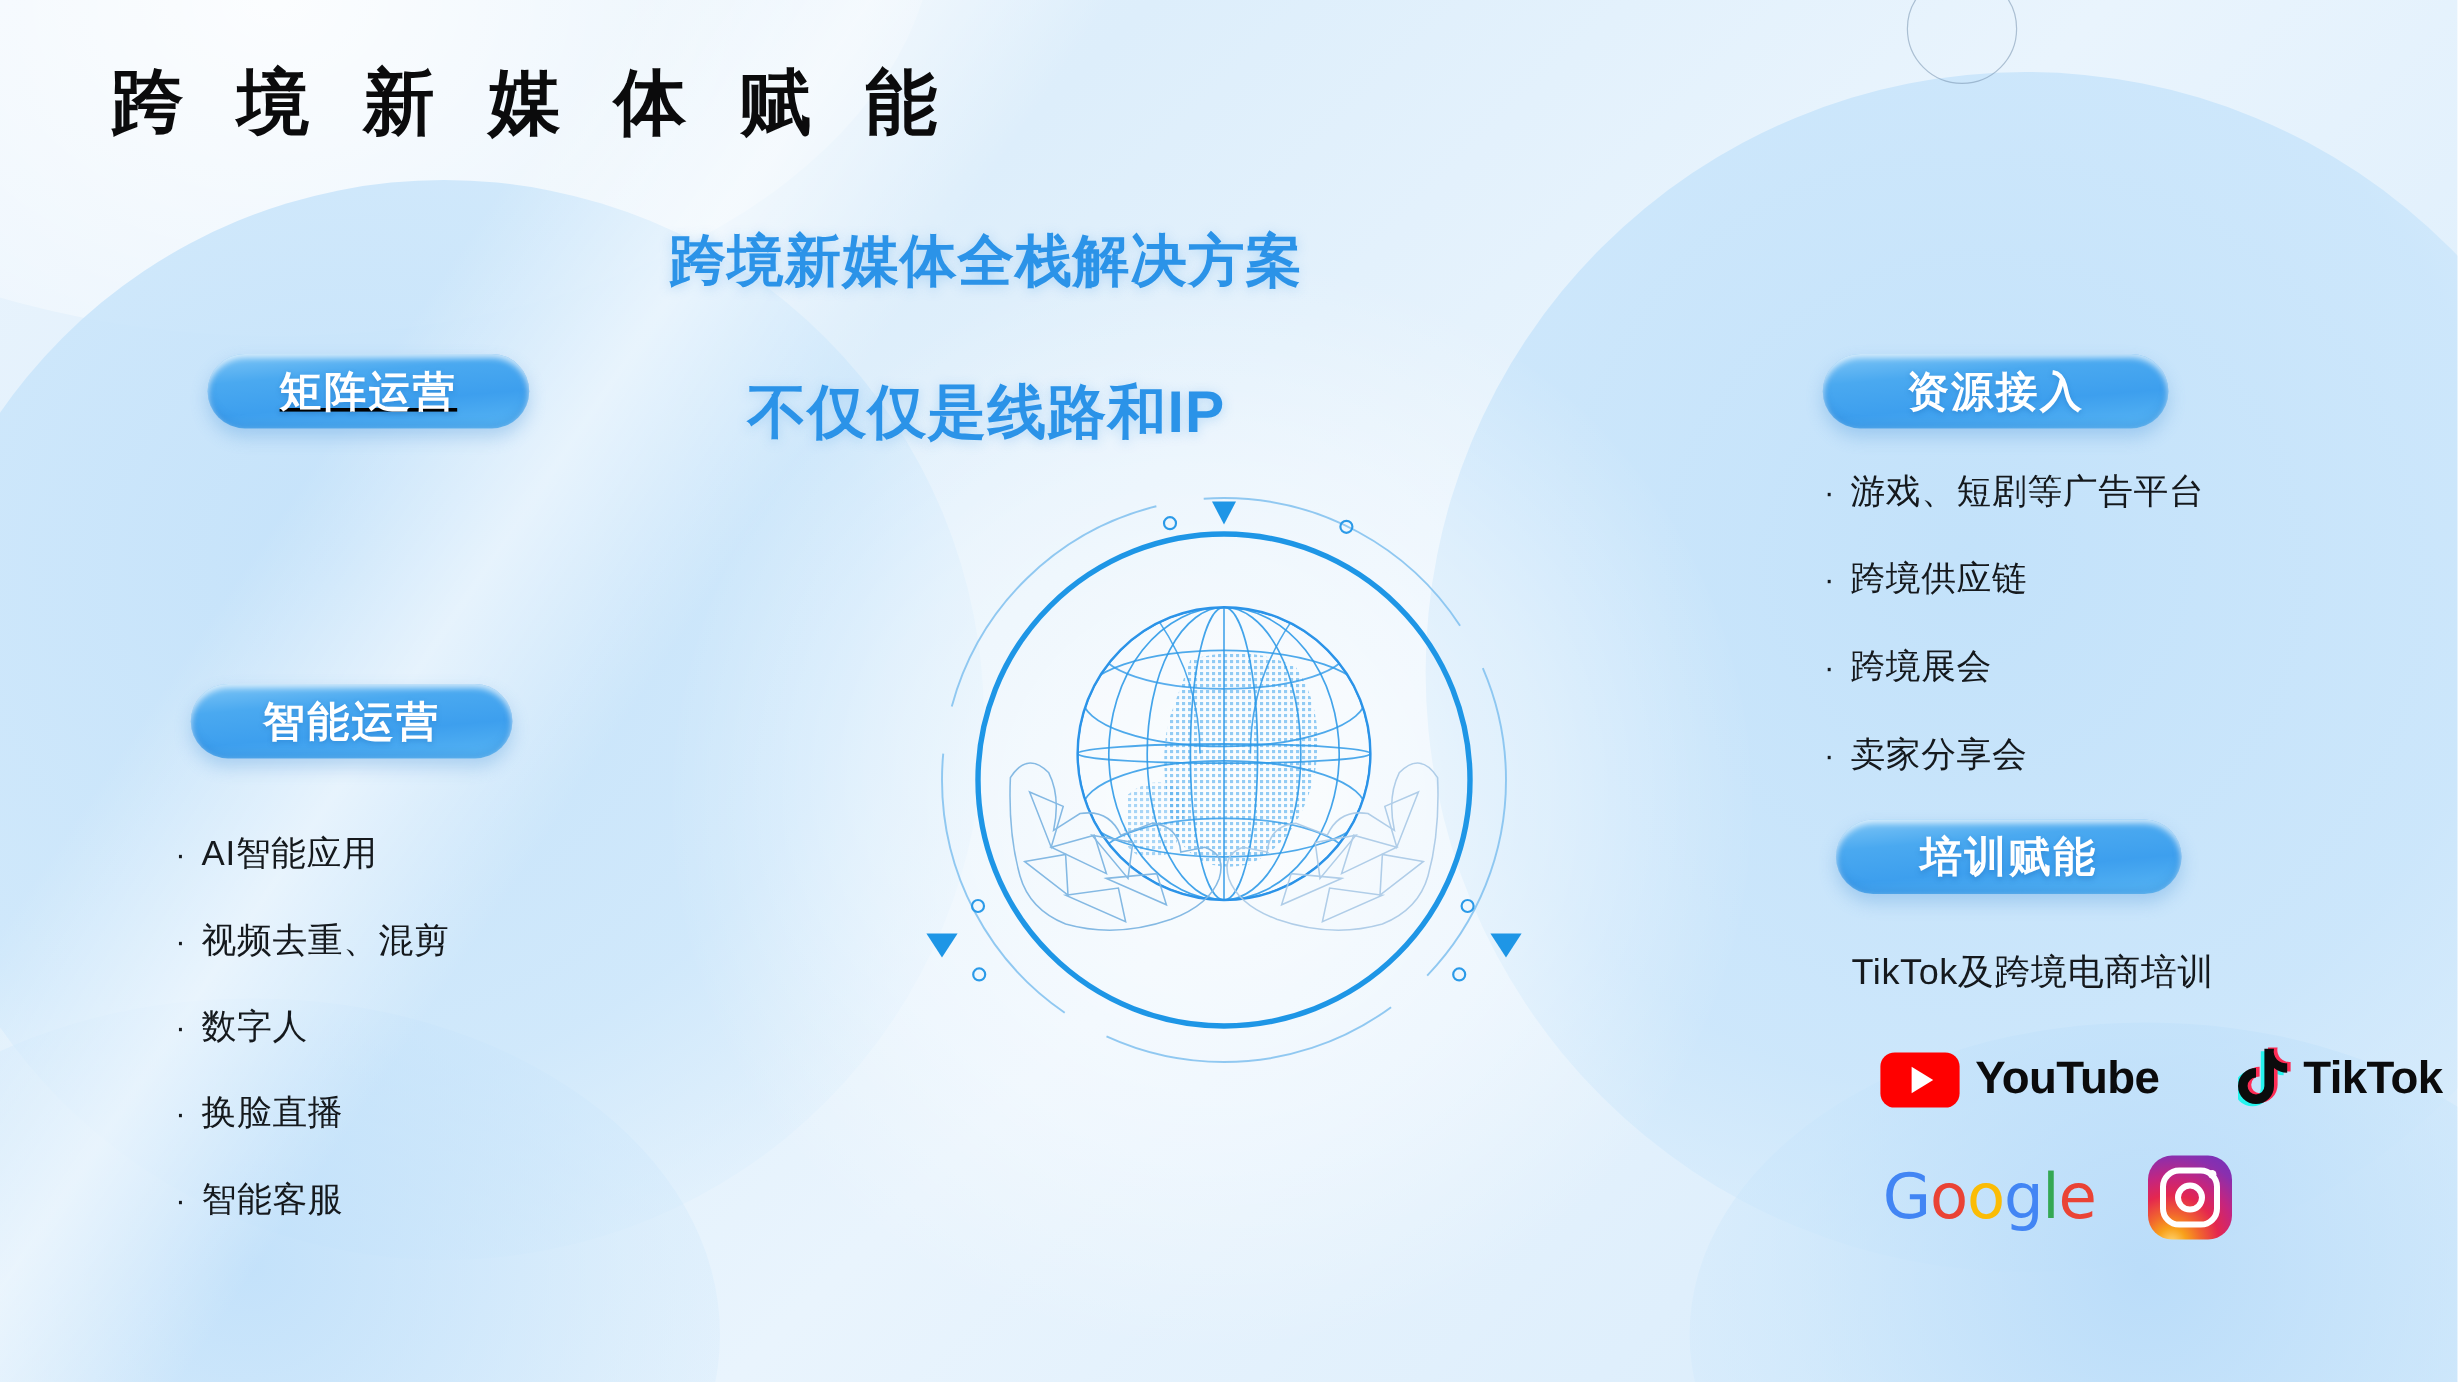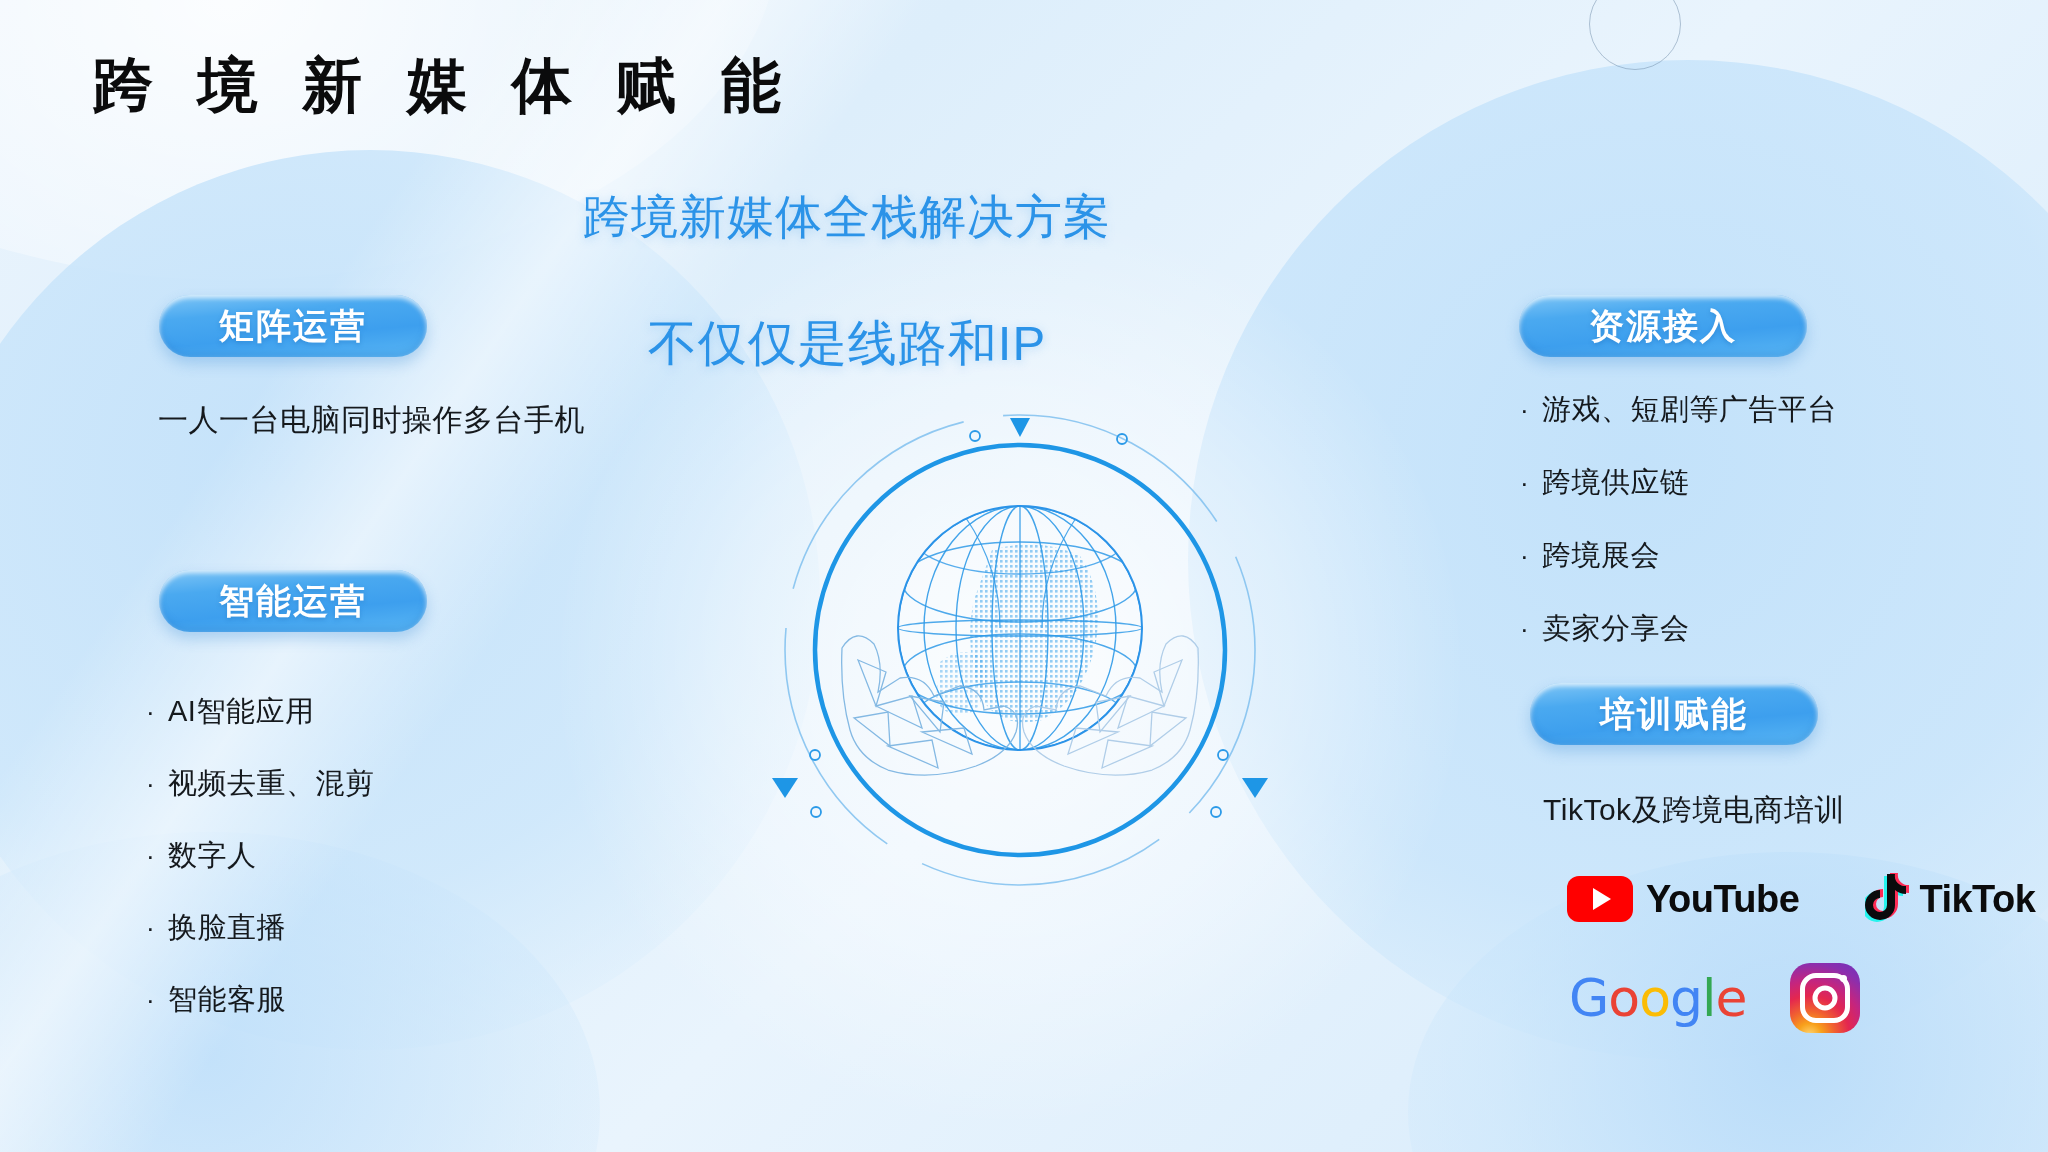--- a/index.html
+++ b/index.html
@@ -83,24 +83,23 @@
     white-space: nowrap;
   }
 
   
   .center-head {
     position: absolute;
     width: 1644px;
     left: 0;
     text-align: center;
     color: #2b93e8;
-    font-weight: normal;
+    font-weight: bold;
     white-space: nowrap;
     text-shadow: 0 2px 10px rgba(120,185,240,0.45);
-    margin-left: 25px;
   }
   .center-head.line1 {
     top: 186px;
     font-size: 47px;
     letter-spacing: 1px;
   }
   .center-head.line2 {
     top: 311px;
     font-size: 49px;
     letter-spacing: 1px;
@@ -122,21 +121,21 @@
   }
   .pill .pill-label {
     color: #ffffff;
     font-size: 35px;
     font-weight: bold;
     letter-spacing: 2px;
     text-shadow: 0 2px 4px rgba(30,105,180,0.35);
     white-space: nowrap;
   }
 
-  #pill-matrix   { left: 159px;  top: 295px; width: 268px; }
+  #pill-matrix   { left: 173px;  top: 295px; width: 268px; text-decoration: underline; }
   #pill-smart    { left: 159px;  top: 570px; width: 268px; }
   #pill-resource { left: 1519px; top: 295px; width: 288px; }
   #pill-train    { left: 1530px; top: 683px; width: 288px; }
 
   
   .para {
     position: absolute;
     font-size: 30px;
     color: #15191d;
     white-space: nowrap;
@@ -362,21 +361,20 @@
         <path d="M416 318 l-34 -6 l-2 34 z"></path>
         <path d="M382 346 l-44 -6 l-6 28 z"></path>
       </g>
     </svg>
   </div>
 
   <div class="pill" id="pill-matrix">
     <span class="pill-label">矩阵运营</span>
   </div>
 
-  <div class="para" id="para-1">一人一台电脑同时操作多台手机</div>
 
   <div class="pill" id="pill-smart">
     <span class="pill-label">智能运营</span>
   </div>
 
   <ul class="bullet-list" id="list-smart">
     <li>
       <span class="dot">·</span>
       <span>AI智能应用</span>
     </li>

